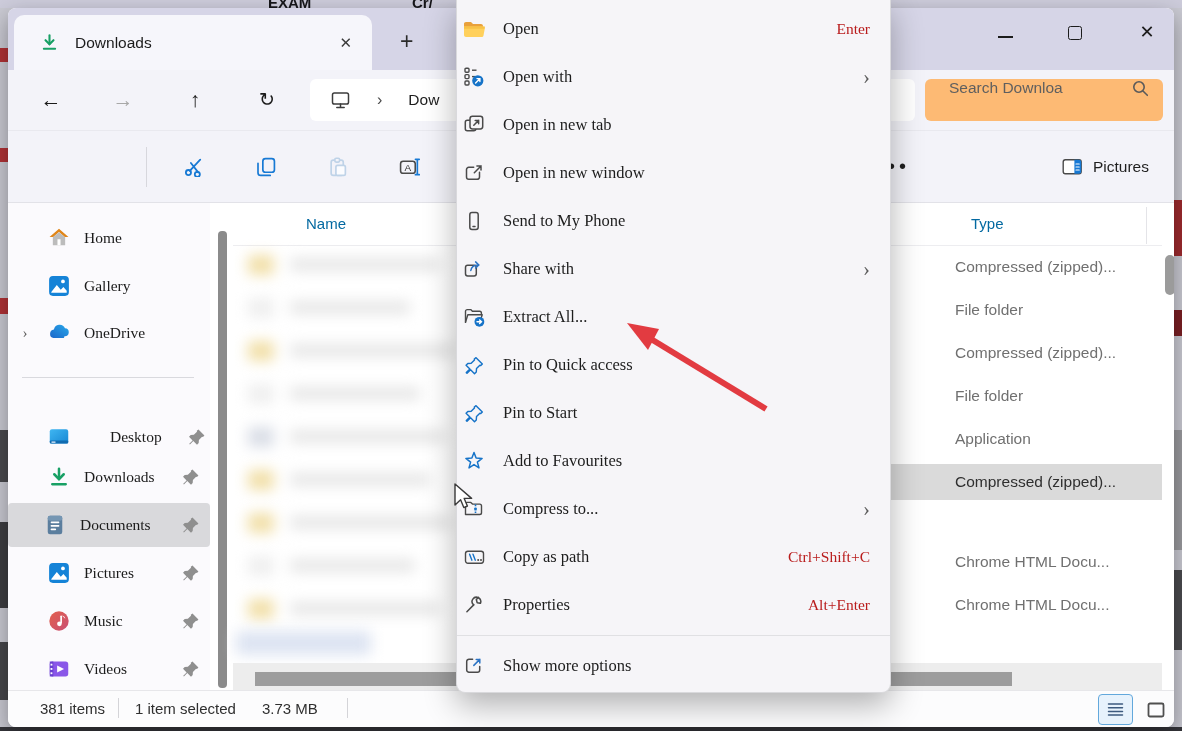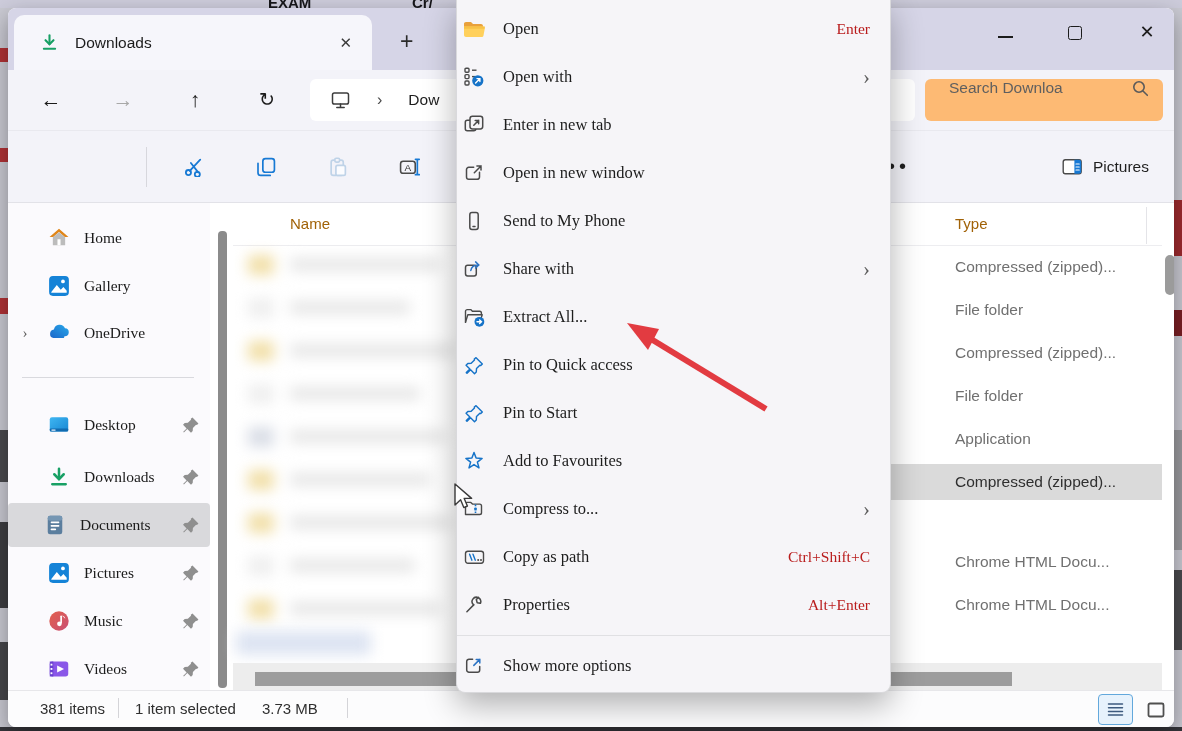--- a/index.html
+++ b/index.html
@@ -47,21 +47,21 @@
   .si{position:absolute;left:4px;width:198px;height:44px;display:flex;align-items:center;border-radius:5px;font-family:Liberation Serif, serif;}
   .si.sel{background:#d9d9dc;left:0;width:202px;border-radius:4px;}
   .si .exp{width:26px;text-align:center;color:#5f5f5f;font-size:15px;}
   .si .noexp{width:26px;}
   .si .sic{width:22px;height:22px;margin-left:10px;}
   .si .sil{font-size:15.5px;color:#1b1b1b;margin-left:14px;flex:1;}
   .si .pin{width:18px;height:18px;margin-right:10px;color:#8f8f8f;}
   #sb-div{left:14px;top:174px;width:172px;height:1px;background:#d9d9de;}
   #navscroll{left:210px;top:28px;width:9px;height:457px;background:#8b8b8b;border-radius:4px;}
   
-  .colhead{top:12px;font-size:15px;color:#a16207;}
+  .colhead{top:12px;font-size:15px;color:#0369a1;margin-left:16px;}
   #head-vline{left:1138px;top:4px;width:1px;height:37px;background:#e4e4e8;}
   #head-hline{left:225px;top:42px;width:929px;height:1px;background:#ededf0;}
   
   .blurrow{position:absolute;filter:blur(7px);}
   .fblob{position:absolute;width:26px;height:20px;background:#f1dfa8;border-radius:3px;}
   .bbar{position:absolute;height:13px;background:#e6e6e6;border-radius:3px;}
   
   .trow{position:absolute;left:947px;width:210px;height:22px;font-size:15.5px;color:#707070;white-space:nowrap;}
   #selrow{left:680px;top:261px;width:474px;height:36px;background:#dadada;}
   .trow.sel{color:#2f2f2f;}
@@ -255,21 +255,21 @@
                     <stop offset="0" stop-color="#1b66c9"></stop>
                     <stop offset="1" stop-color="#28a8ea"></stop>
                   </linearGradient>
                 </defs>
                 <path d="M5 14.6a3.9 3.9 0 0 1 .4-7.7A5.3 5.3 0 0 1 15.5 5.6a3.7 3.7 0 0 1-.5 7.4 3 3 0 0 1-.6 1.6Z" fill="url(#od)"></path>
               </svg>
             </span>
           <span class="sil">OneDrive</span>
         </div>
         <div id="sb-div" class="abs"></div>
-        <div class="si" style="top:200px;">
+        <div class="si" style="top:212px;gap:26px;">
           <span class="noexp"></span>
           <span class="sic">
               <svg width="22" height="22" viewBox="0 0 20 20">
                 <defs>
                   <linearGradient id="dk" x1="0" y1="0" x2="1" y2="1">
                     <stop offset="0" stop-color="#3fb6f2"></stop>
                     <stop offset="1" stop-color="#1787d3"></stop>
                   </linearGradient>
                 </defs>
                 <rect x="1.6" y="3" width="16.8" height="13" rx="2" fill="url(#dk)"></rect>
@@ -500,21 +500,21 @@
     <div class="mi">
       <span class="mic">
           <svg width="20" height="20" viewBox="0 0 20 20">
             <g stroke="#4a4a4a" stroke-width="1.5" fill="none" stroke-linecap="round">
               <rect x="1.3" y="5.2" width="10.5" height="10.5" rx="2"></rect>
               <rect x="6" y="1.3" width="12.7" height="12.7" rx="2.4" fill="#f6f5f8"></rect>
               <path d="M9.8 10.2l4.8-4.8M11.2 5.4h3.4v3.4"></path>
             </g>
           </svg>
         </span>
-      <span class="mil">Enter in new tab</span>
+      <span class="mil">Open in new tab</span>
     </div>
     <div class="mi">
       <span class="mic">
           <svg width="20" height="20" viewBox="0 0 20 20">
             <g stroke="#4a4a4a" stroke-width="1.5" fill="none" stroke-linecap="round">
               <path d="M15.5 9.2v4.8a2.3 2.3 0 0 1-2.3 2.3H4.8a2.3 2.3 0 0 1-2.3-2.3V6.6a2.3 2.3 0 0 1 2.3-2.3h4.9"></path>
               <path d="M10.3 9.7 17 3M12.9 3H17v4.1"></path>
             </g>
           </svg>
         </span>

